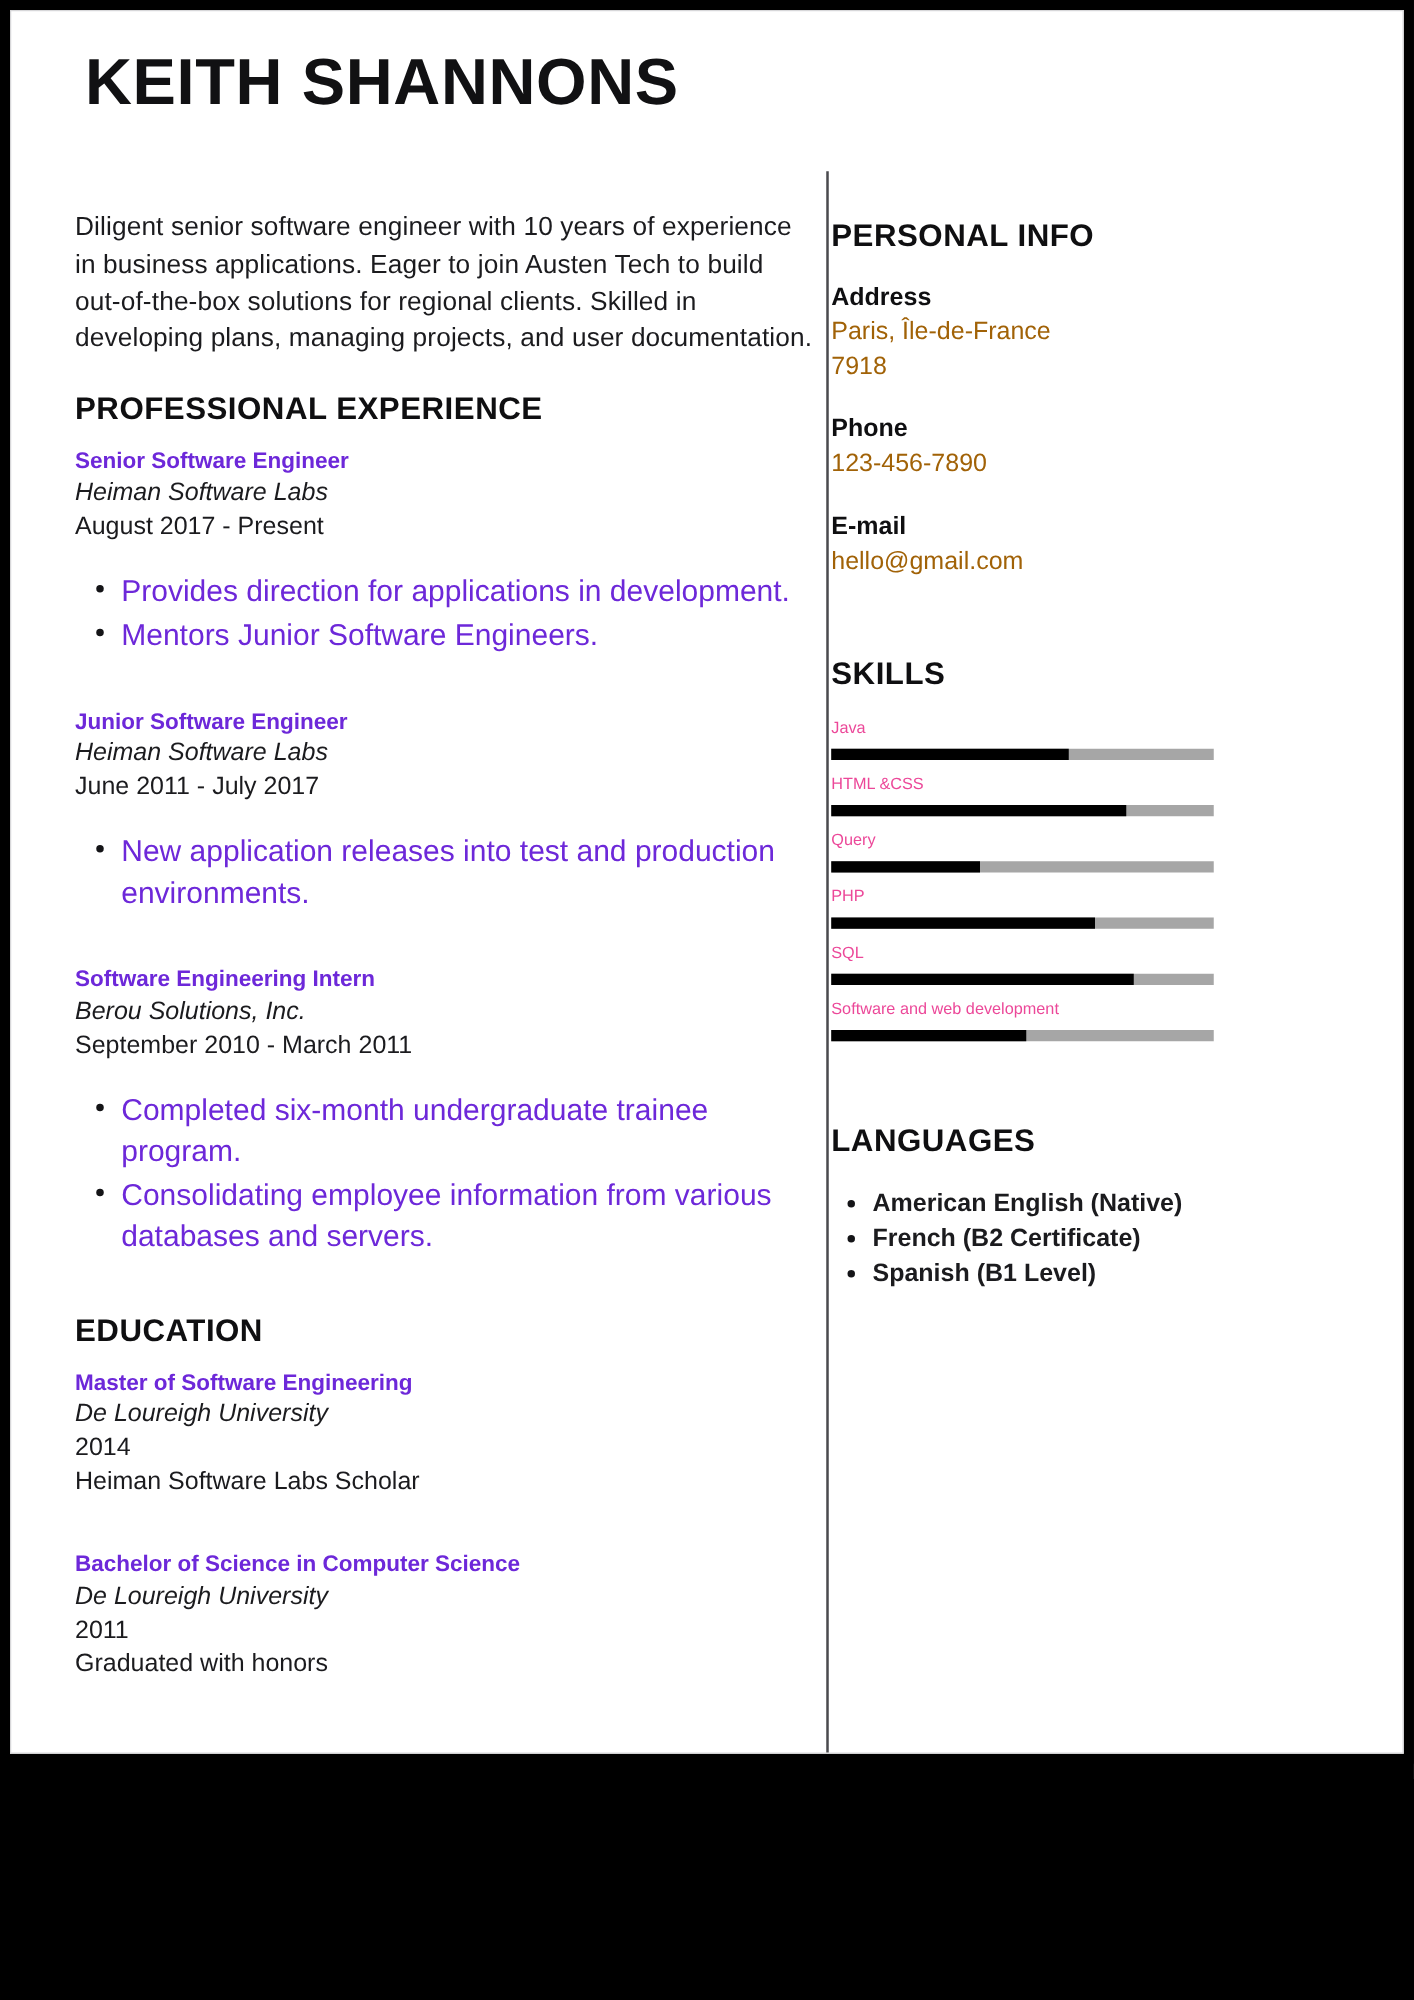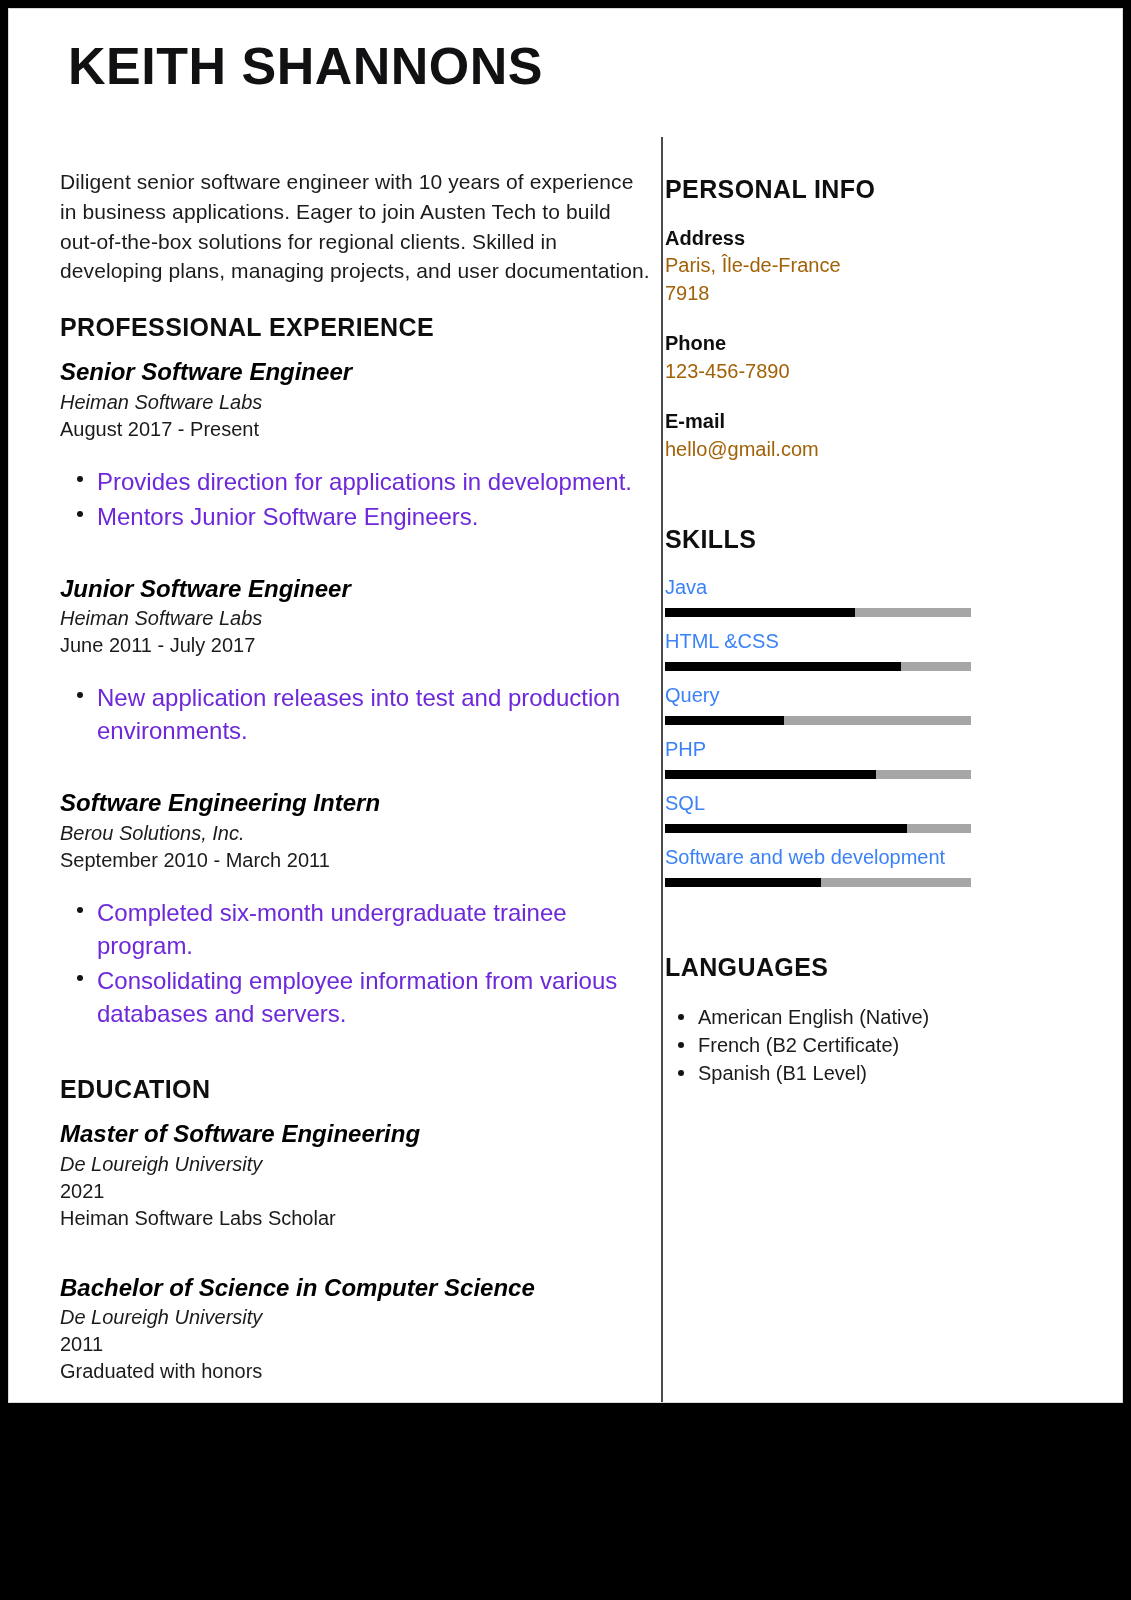--- a/index.html
+++ b/index.html
@@ -86,25 +86,24 @@
   .section-title {
     font-size: 25px;
     font-weight: 700;
     letter-spacing: 0.4px;
     color: #0f0f11;
     margin: 0 0 14px 0;
     line-height: 1.2;
   }
 
   .job-title, .edu-title {
-    font-size: 24px;
-    font-weight: 700;
-    color: #000000;
+    font-size: 18px;
+    font-weight: 700;
+    color: #6d28d9;
     line-height: 1.35;
-    font-style: italic;
   }
   .job-company, .edu-school {
     font-size: 20px;
     font-style: italic;
     color: #1b1b1e;
     line-height: 1.35;
   }
   .job-dates, .edu-line {
     font-size: 20px;
     color: #1b1b1e;
@@ -159,22 +158,22 @@
     font-weight: 700;
     letter-spacing: 0.4px;
     color: #0f0f11;
     line-height: 1.2;
   }
 
   .skills-wrap { margin-top: 60px; }
   .skills-list { margin-top: 11px; }
 
   .skill-name {
-    font-size: 20px;
-    color: #3b82f6;
+    font-size: 13px;
+    color: #ec4899;
     line-height: 1.3;
     white-space: nowrap;
   }
   .skill-track {
     position: relative;
     width: 306px;
     height: 9px;
     background: #a6a6a6;
     margin-top: 8px;
     margin-bottom: 11px;
@@ -184,20 +183,21 @@
     left: 0; top: 0;
     height: 100%;
     background: #000000;
   }
 
   .languages-wrap { margin-top: 65px; }
   ul.lang-list {
     list-style: none;
     margin: 10px 0 0 0;
     padding: 0;
+    font-weight: bold;
   }
   ul.lang-list li {
     position: relative;
     font-size: 20px;
     line-height: 1.4;
     color: #1b1b1e;
     padding-left: 33px;
   }
   ul.lang-list li::before {
     content: "";
@@ -256,21 +256,21 @@
         </div>
 
       <div class="block-gap-edu"></div>
 
       <h2 class="section-title">EDUCATION</h2>
 
       <div id="education-entries">
           <div class="entry">
             <div class="edu-title">Master of Software Engineering</div>
             <div class="edu-school">De Loureigh University</div>
-            <div class="edu-line">2021</div>
+            <div class="edu-line">2014</div>
             <div class="edu-line">Heiman Software Labs Scholar</div>
           </div>
           <div class="entry">
             <div class="edu-title">Bachelor of Science in Computer Science</div>
             <div class="edu-school">De Loureigh University</div>
             <div class="edu-line">2011</div>
             <div class="edu-line">Graduated with honors</div>
           </div>
         </div>
     </div>

